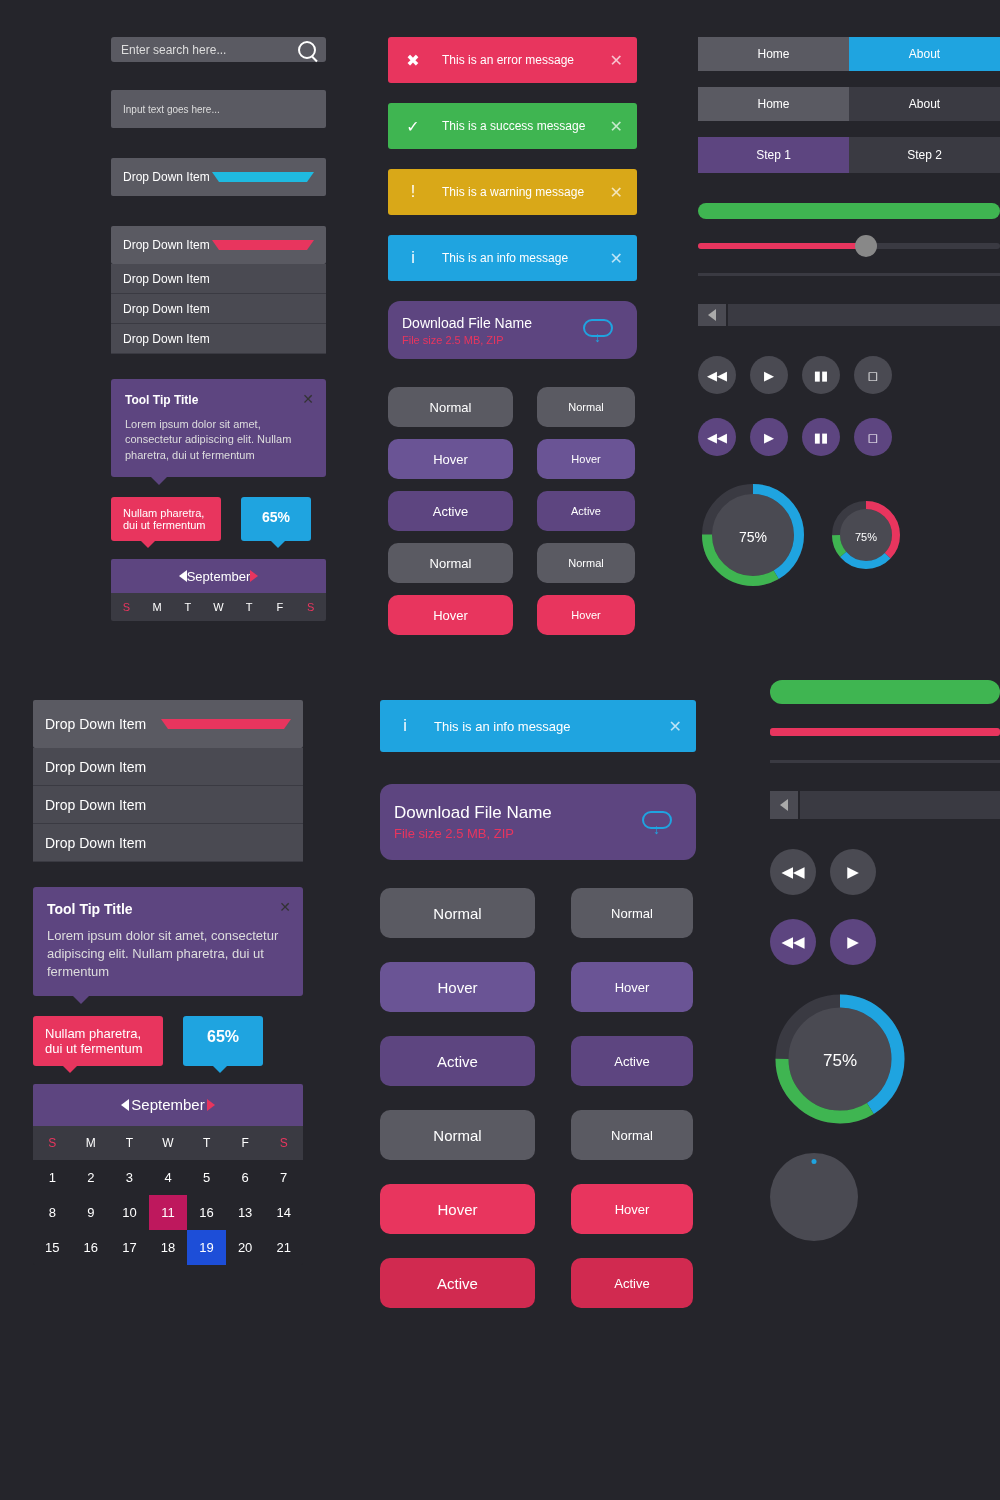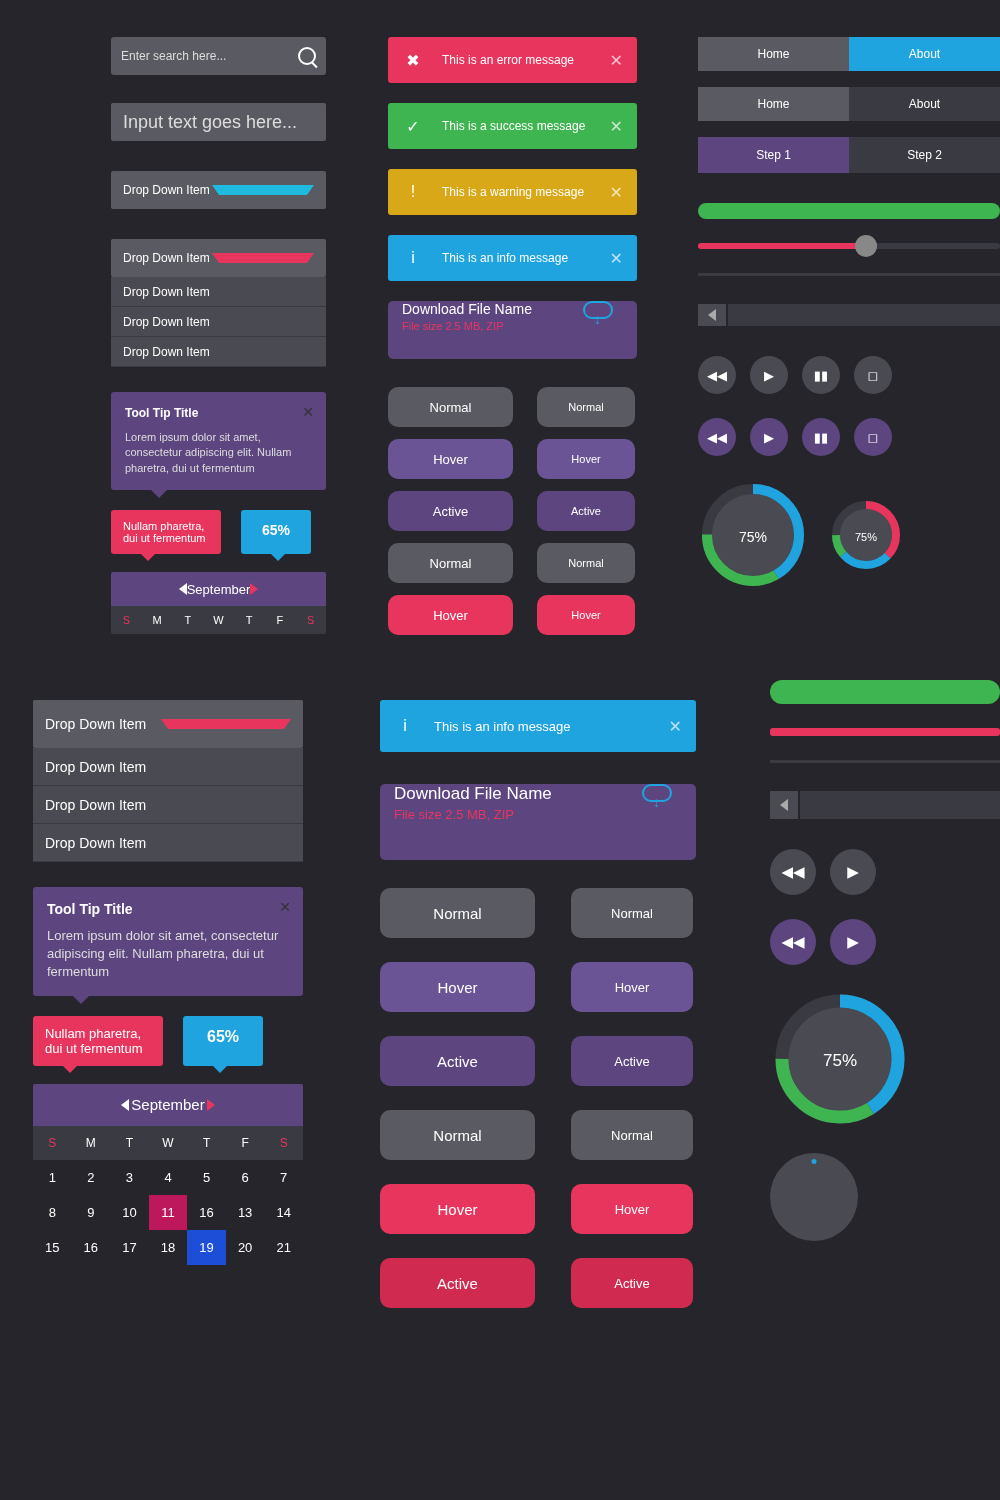--- a/index.html
+++ b/index.html
@@ -5,27 +5,27 @@
 *{box-sizing:border-box;margin:0;padding:0;font-family:Arial,sans-serif}
 body{background:#25252b;color:#fff;width:1000px;height:1500px;overflow:hidden;position:relative}
 .col{position:absolute}
 .c1{left:111px;top:37px;width:215px}
 .c2{left:388px;top:37px;width:249px}
 .c3{left:698px;top:37px;width:302px}
 .lb{left:33px;top:700px;width:270px}
 .mb{left:380px;top:700px;width:316px}
 .rb{left:770px;top:680px;width:230px}
 
-.search{display:flex;background:#5a5a62;border-radius:3px;height:38px;align-items:center;padding:0 10px;margin-bottom:28px}
+.search{display:flex;background:#5a5a62;border-radius:3px;height:25px;align-items:center;padding:0 10px;margin-bottom:28px}
 .search input{flex:1;background:none;border:none;color:#ddd;font-size:12px;outline:none}
 .search input::placeholder{color:#ddd}
 .icon-search{width:18px;height:18px;border:2px solid #fff;border-radius:50%;position:relative}
 .icon-search::after{content:'';position:absolute;width:7px;height:2px;background:#fff;bottom:-3px;right:-4px;transform:rotate(45deg)}
 
-.input{background:#5a5a62;height:38px;padding:16px 12px;display:flex;align-items:center;color:#ddd;font-size:18px;border-radius:2px;margin-bottom:30px}
+.input{background:#5a5a62;height:38px;padding:16px 12px;display:flex;align-items:center;color:#ddd;font-size:10px;border-radius:2px;margin-bottom:30px}
 
 .dd{background:#5a5a62;height:38px;display:flex;align-items:center;padding:0 12px;font-size:12px;border-radius:2px;margin-bottom:30px}
 .dd span{flex:1}
 .tri{width:0;height:0;border-left:7px solid transparent;border-right:7px solid transparent;border-top:10px solid #1fbae0}
 .tri.r{border-top-color:#e8355e}
 
 .ddlist{margin-bottom:25px}
 .ddlist .dd{margin-bottom:0;position:relative}
 .ddlist .items{background:#4a4a52}
 .ddlist .item{height:30px;display:flex;align-items:center;padding:0 12px;font-size:12px;border-bottom:1px solid #3a3a42}
@@ -55,21 +55,21 @@
 
 .alert{height:46px;display:flex;align-items:center;padding:0 14px;border-radius:3px;font-size:12px;margin-bottom:20px}
 .alert .ai{width:22px;margin-right:18px;text-align:center;font-size:16px}
 .alert .at{flex:1}
 .alert .ax{font-size:16px;opacity:.7}
 .alert.err{background:#e8355e}
 .alert.suc{background:#3fb551}
 .alert.war{background:#d9a818}
 .alert.inf{background:#1fa4e0}
 
-.dl{background:#5d4580;height:58px;display:flex;padding:0 14px;border-radius:5px;margin-bottom:28px}
+.dl{background:#5d4580;height:58px;display:flex;align-items:center;padding:10px 14px;border-radius:12px;margin-bottom:28px}
 .dl .dt{flex:1}
 .dl .dn{font-size:14px}
 .dl .ds{font-size:11px;color:#e8355e;margin-top:3px}
 .dl .dc{width:50px;text-align:center}
 .cloud{display:inline-block;width:30px;height:18px;border:2px solid #1fa4e0;border-radius:10px;position:relative}
 .cloud::after{content:'↓';position:absolute;color:#1fa4e0;left:9px;top:8px;font-size:14px}
 
 .btns{display:flex;gap:24px;margin-bottom:12px}
 .btn{height:40px;display:flex;align-items:center;justify-content:center;font-size:13px;border-radius:10px;cursor:pointer}
 .btn.lg{width:125px}

